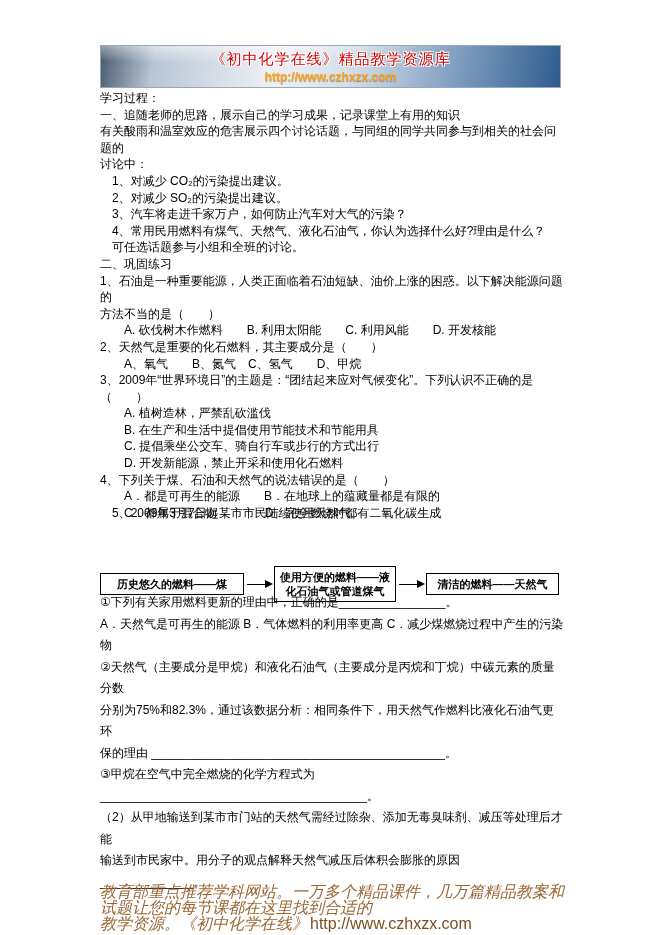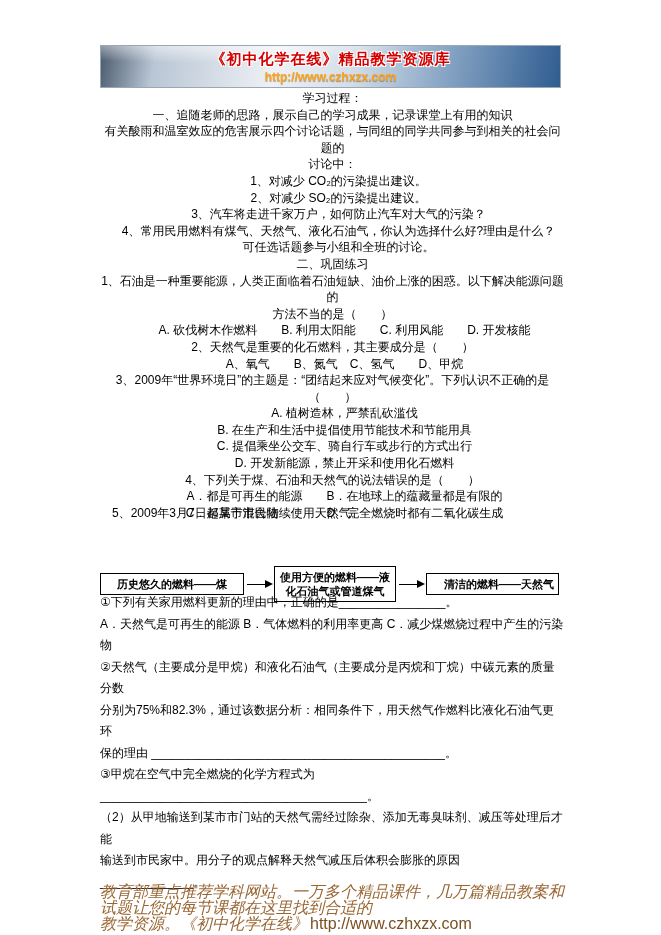--- a/index.html
+++ b/index.html
@@ -17,56 +17,56 @@
     width:461px; height:43px;
     background:
       radial-gradient(120% 160% at 22% -30%, rgba(255,255,255,.95) 0%, rgba(255,255,255,0) 45%),
       linear-gradient(100deg, #4a5a6e 0%, #b9c6d4 12%, #eef1f5 38%, #d3dde8 55%, #86a4c4 75%, #2f5c90 100%);
     border:1px solid #9aa7b4;
     box-sizing:border-box;
     text-align:center;
   }
   .banner-title {
     margin-top:4px;
-    font-size:15px; font-weight:bold; letter-spacing:1px;
+    font-size:15px; font-weight:normal; letter-spacing:1px;
     color:#d40000;
     text-shadow:1px 1px 0 #ffffff, -1px -1px 0 #ffffff, 1px -1px 0 #ffffff, -1px 1px 0 #ffffff;
   }
   .banner-url {
     display:block; margin-top:1px;
     font-size:12px; font-weight:bold;
     color:#ffa418; text-decoration:none;
     text-shadow:0 1px 1px rgba(0,0,0,.35);
   }
   
   .content {
     position:absolute; left:100px; width:465px;
     font-size:12px; white-space:pre-wrap;
   }
-  .content1 { top:90px;  line-height:16.6px;text-align:center; }
+  .content1 { top:90px;  line-height:16.6px; }
   .content2 { top:503px; line-height:21px;  }
   .content3 { top:592px; line-height:21.5px; }
   .line { min-height:1em; }
   
   .flowchart {
     position:absolute; left:100px; top:566px; width:462px;
     display:flex; align-items:center;
   }
   .fbox {
     border:1px solid #000;
     font-size:11px; font-weight:bold;
     text-align:center;
     padding:3px 4px;
     box-sizing:border-box;
     background:#fff;
     line-height:14px;
   }
   .fbox1 { width:144px; }
   .fbox2 { width:122px; }
-  .fbox3 { width:133px;text-align:right; }
+  .fbox3 { width:133px; }
   .arrow {
     position:relative;
     flex:0 0 24px; height:1px; background:#000;
     margin:0 3px;
   }
   .arrow::after {
     content:""; position:absolute; right:-2px; top:-4px;
     border-left:8px solid #000;
     border-top:4px solid transparent;
     border-bottom:4px solid transparent;

